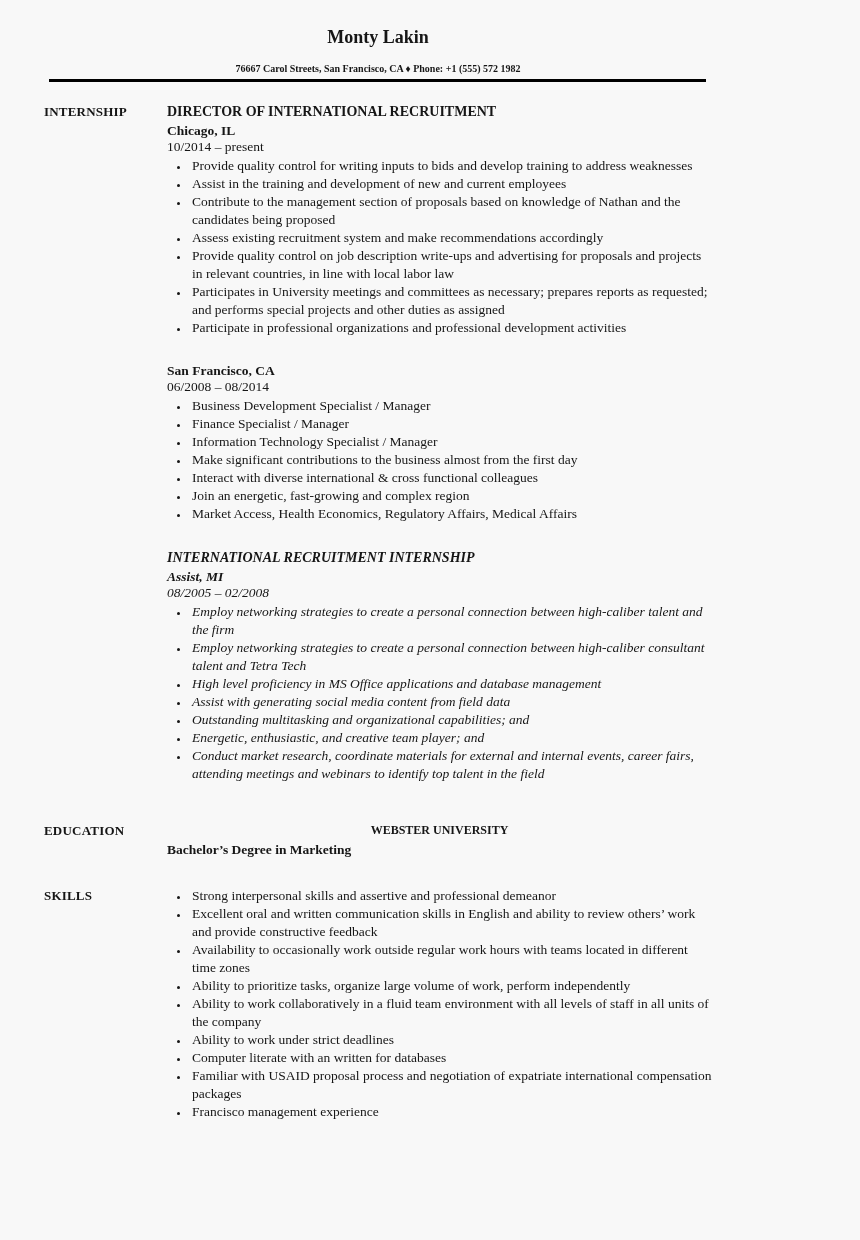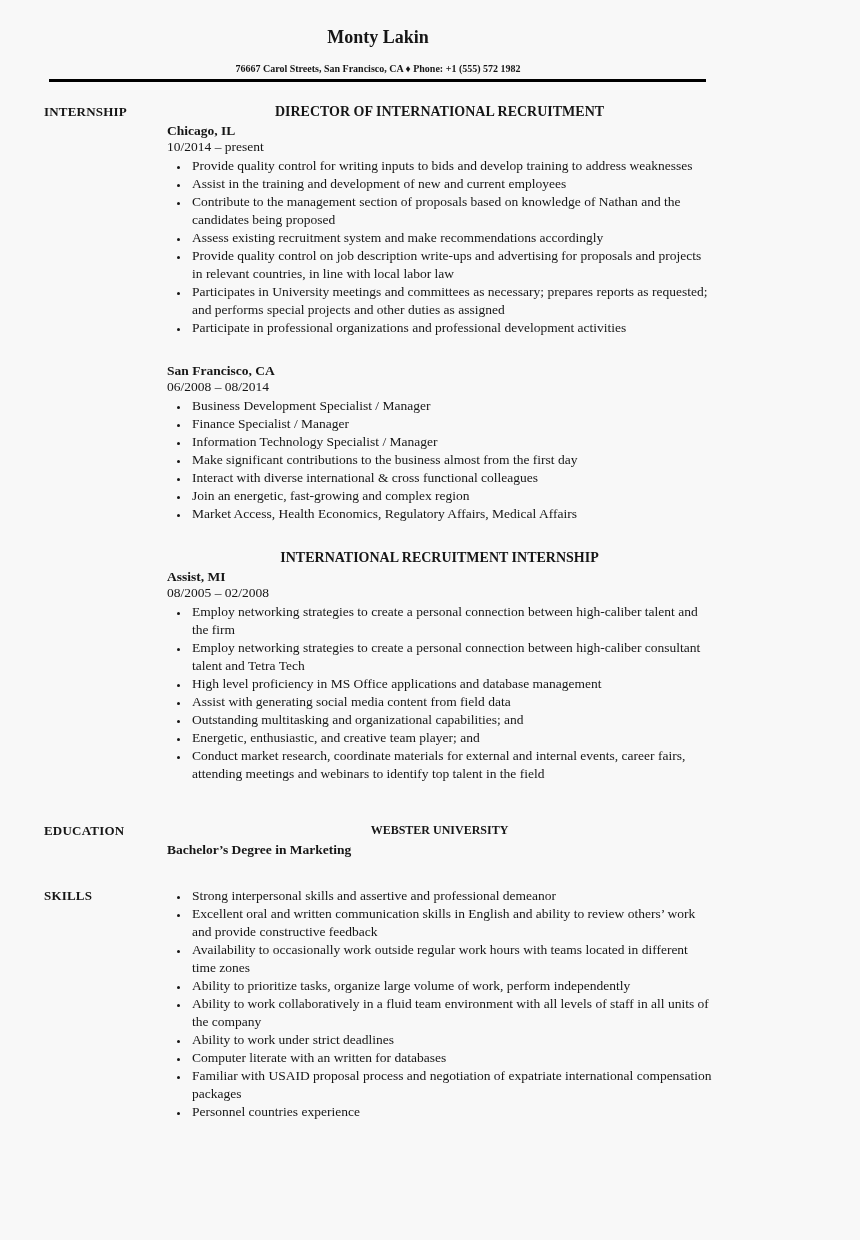--- a/index.html
+++ b/index.html
@@ -24,22 +24,22 @@
 
   
   .section { display: grid; grid-template-columns: 123px 1fr; align-items: start; }
   .section-label { font-weight: bold; font-size: 13px; line-height: 19px; letter-spacing: 0.2px; }
   .section-experience { margin-top: 20px; }
   .section-education { margin-top: 38px; }
   .section-skills { margin-top: 27px; }
 
   
   .job { margin-bottom: 25px; }
-  .job:last-child { margin-bottom: 0; }
-  .job-title { font-weight: bold; font-size: 14px; line-height: 19px; text-align: center; }
+  .job:last-child { margin-bottom: 0; font-style: italic; }
+  .job-title { font-weight: bold; font-size: 14px; line-height: 19px; }
   .job-location { font-weight: bold; font-size: 13.5px; line-height: 17px; margin-top: 1px; }
   .job-dates { font-size: 13.5px; line-height: 16px; }
 
   
   ul.bullets { list-style: disc outside; padding-left: 23px; margin-top: 2px; }
   ul.bullets li { line-height: 18px; padding-left: 2px; }
   ul.bullets li::marker { font-size: 11px; }
 
   
   .education-school { font-weight: bold; font-size: 12px; line-height: 19px; text-align: center; }
@@ -120,17 +120,17 @@
     <div class="section-label">SKILLS</div>
     <ul class="bullets section-content">
         <li>Strong interpersonal skills and assertive and professional demeanor</li>
         <li>Excellent oral and written communication skills in English and ability to review others’ work and provide constructive feedback</li>
         <li>Availability to occasionally work outside regular work hours with teams located in different time zones</li>
         <li>Ability to prioritize tasks, organize large volume of work, perform independently</li>
         <li>Ability to work collaboratively in a fluid team environment with all levels of staff in all units of the company</li>
         <li>Ability to work under strict deadlines</li>
         <li>Computer literate with an written for databases</li>
         <li>Familiar with USAID proposal process and negotiation of expatriate international compensation packages</li>
-        <li>Personnel countries experience</li>
+        <li>Francisco management experience</li>
       </ul>
   </section>
 
 </div>
 
 </body></html>

